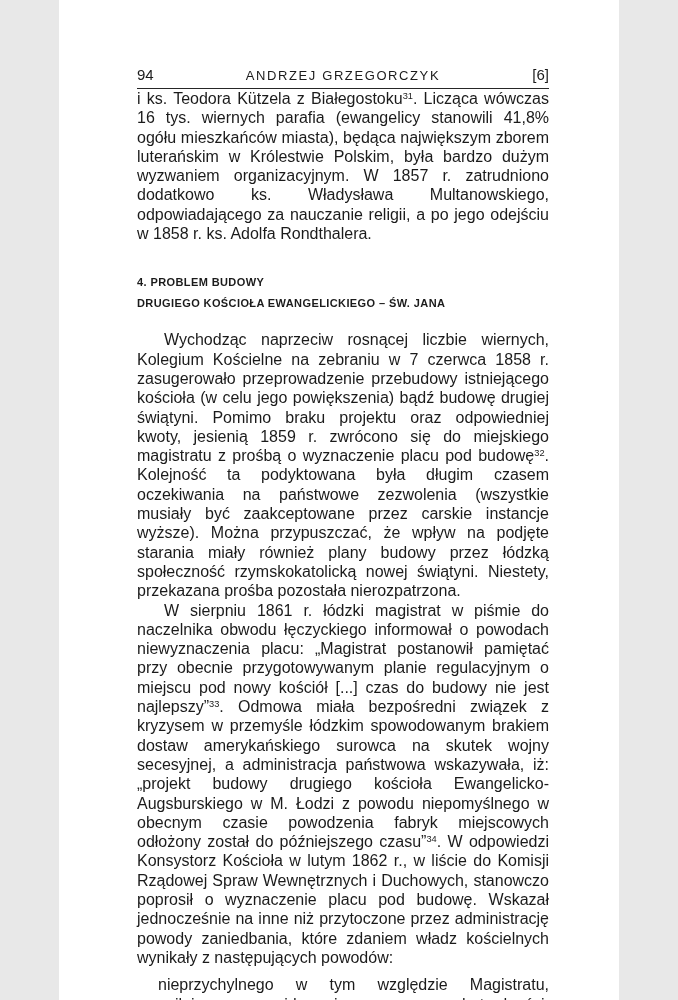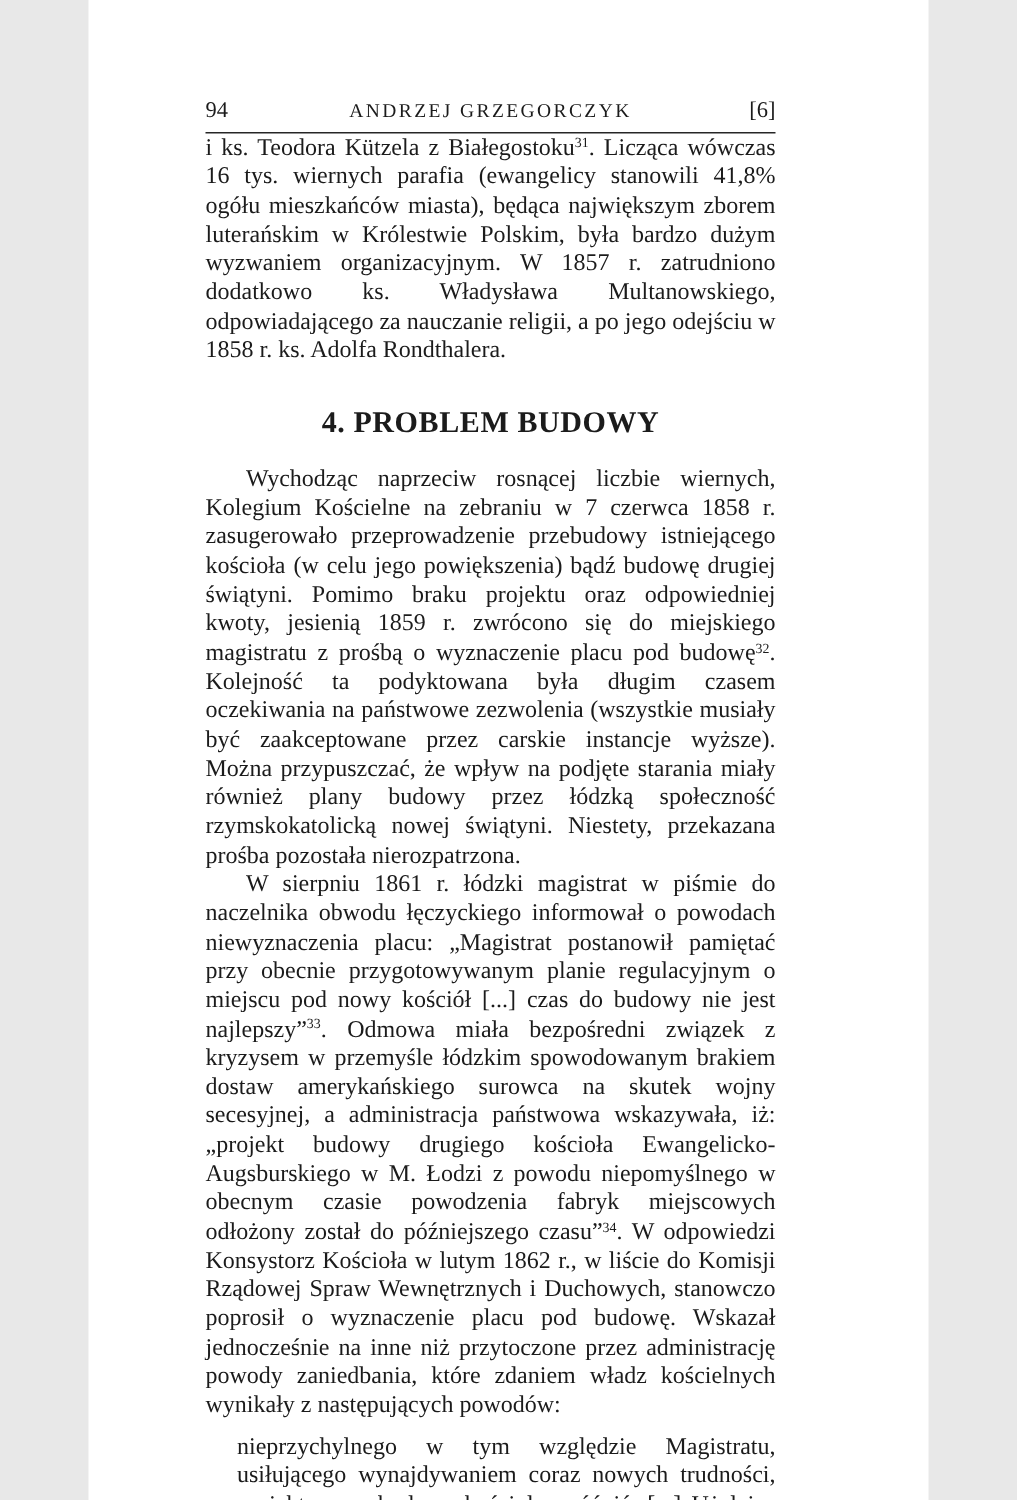--- a/index.html
+++ b/index.html
@@ -3,23 +3,23 @@
 <meta charset="utf-8">
 <style>
   html, body { margin: 0; padding: 0; background: #e8e8e8; }
   .page {
     position: relative;
     width: 560px;
     height: 1000px;
     margin: 0 auto;
     background: #ffffff;
     color: #1b1b1b;
-    font-family: Liberation Serif, serif;
+    font-family: Liberation Sans, sans-serif;
     box-sizing: border-box;
-    padding: 66px 102px 0 78px;
+    padding: 66px 70px 0 78px;
     overflow: hidden;
   }
   
   .running-head {
     display: flex;
     align-items: baseline;
     border-bottom: 1.5px solid #262626;
     padding-bottom: 5px;
   }
   .running-head .pageno   { font-size: 15px; flex: 0 0 60px; }
@@ -38,23 +38,22 @@
     font-size: 0.58em;
     line-height: 0;
     vertical-align: baseline;
     position: relative;
     top: -0.55em;
   }
   
   .section-heading {
     margin-top: 29px;
     margin-bottom: 17px;
-    text-align: center;
     font-weight: bold;
-    font-size: 20px;
+    font-size: 11px;
     line-height: 20.5px;
     letter-spacing: 0.4px;
   }
   
   .block-quote {
     margin: 8px 0 0 21px;
     font-size: 16px;
     line-height: 19.6px;
     text-align: justify;
   }
@@ -80,20 +79,21 @@
   <div class="running-head">
     <span class="pageno">94</span>
     <span class="title">ANDRZEJ GRZEGORCZYK</span>
     <span class="issue">[6]</span>
   </div>
 
   <p class="para first">i ks. Teodora Kützela z Białegostoku<sup>31</sup>. Licząca wówczas 16 tys. wiernych parafia (ewangelicy stanowili 41,8% ogółu mieszkańców miasta), będąca największym zborem luterańskim w Królestwie Polskim, była bardzo dużym wyzwaniem organizacyjnym. W 1857 r. zatrudniono dodatkowo ks. Władysława Multanowskiego, odpowiadającego za nauczanie religii, a po jego odejściu w 1858 r. ks. Adolfa Rondthalera.</p>
 
   <div class="section-heading">
     <div>4. PROBLEM BUDOWY</div>
+    <div>DRUGIEGO KOŚCIOŁA EWANGELICKIEGO – ŚW. JANA</div>
   </div>
 
   <p class="para indented">Wychodząc naprzeciw rosnącej liczbie wiernych, Kolegium Kościelne na zebraniu w 7 czerwca 1858 r. zasugerowało przeprowadzenie przebudowy istniejącego kościoła (w celu jego powiększenia) bądź budowę drugiej świątyni. Pomimo braku projektu oraz odpowiedniej kwoty, jesienią 1859 r. zwrócono się do miejskiego magistratu z prośbą o wyznaczenie placu pod budowę<sup>32</sup>. Kolejność ta podyktowana była długim czasem oczekiwania na państwowe zezwolenia (wszystkie musiały być zaakceptowane przez carskie instancje wyższe). Można przypuszczać, że wpływ na podjęte starania miały również plany budowy przez łódzką społeczność rzymskokatolicką nowej świątyni. Niestety, przekazana prośba pozostała nierozpatrzona.</p>
 
   <p class="para indented">W sierpniu 1861 r. łódzki magistrat w piśmie do naczelnika obwodu łęczyckiego informował o powodach niewyznaczenia placu: „Magistrat postanowił pamiętać przy obecnie przygotowywanym planie regulacyjnym o miejscu pod nowy kościół [...] czas do budowy nie jest najlepszy”<sup>33</sup>. Odmowa miała bezpośredni związek z kryzysem w przemyśle łódzkim spowodowanym brakiem dostaw amerykańskiego surowca na skutek wojny secesyjnej, a administracja państwowa wskazywała, iż: „projekt budowy drugiego kościoła Ewangelicko-Augsburskiego w M. Łodzi z powodu niepomyślnego w obecnym czasie powodzenia fabryk miejscowych odłożony został do późniejszego czasu”<sup>34</sup>. W odpowiedzi Konsystorz Kościoła w lutym 1862 r., w liście do Komisji Rządowej Spraw Wewnętrznych i Duchowych, stanowczo poprosił o wyznaczenie placu pod budowę. Wskazał jednocześnie na inne niż przytoczone przez administrację powody zaniedbania, które zdaniem władz kościelnych wynikały z następujących powodów:</p>
 
   <div class="block-quote">nieprzychylnego w tym względzie Magistratu, usiłującego wynajdywaniem coraz nowych trudności, projektowaną budowę kościoła opóźnić. [...] Użalając się na to Konsystorz Ewangelicki utrzymuje, że w m. Łodzi, gdzie po większej części ludność składa się z wyznawców Ewangelickich – pobudowanie drugiego Kościoła Ewangelickiego jest konieczną potrzebą – i że skoro udzielone zostały place miejskie pod budowę bóżnicy i pod nowo-stawiający się kościół Rzymsko-katolicki przeto i wyznanie Ewangelickie w obliczu Rządu z łaski Monarszej równą opieką zaszczycane, nie może być systematycznie i dowodnie przez miejscowe jakieś niechęci pomijane i krzywdzone<sup>35</sup>.</div>
 
   <div class="footnote-rule"></div>
 

